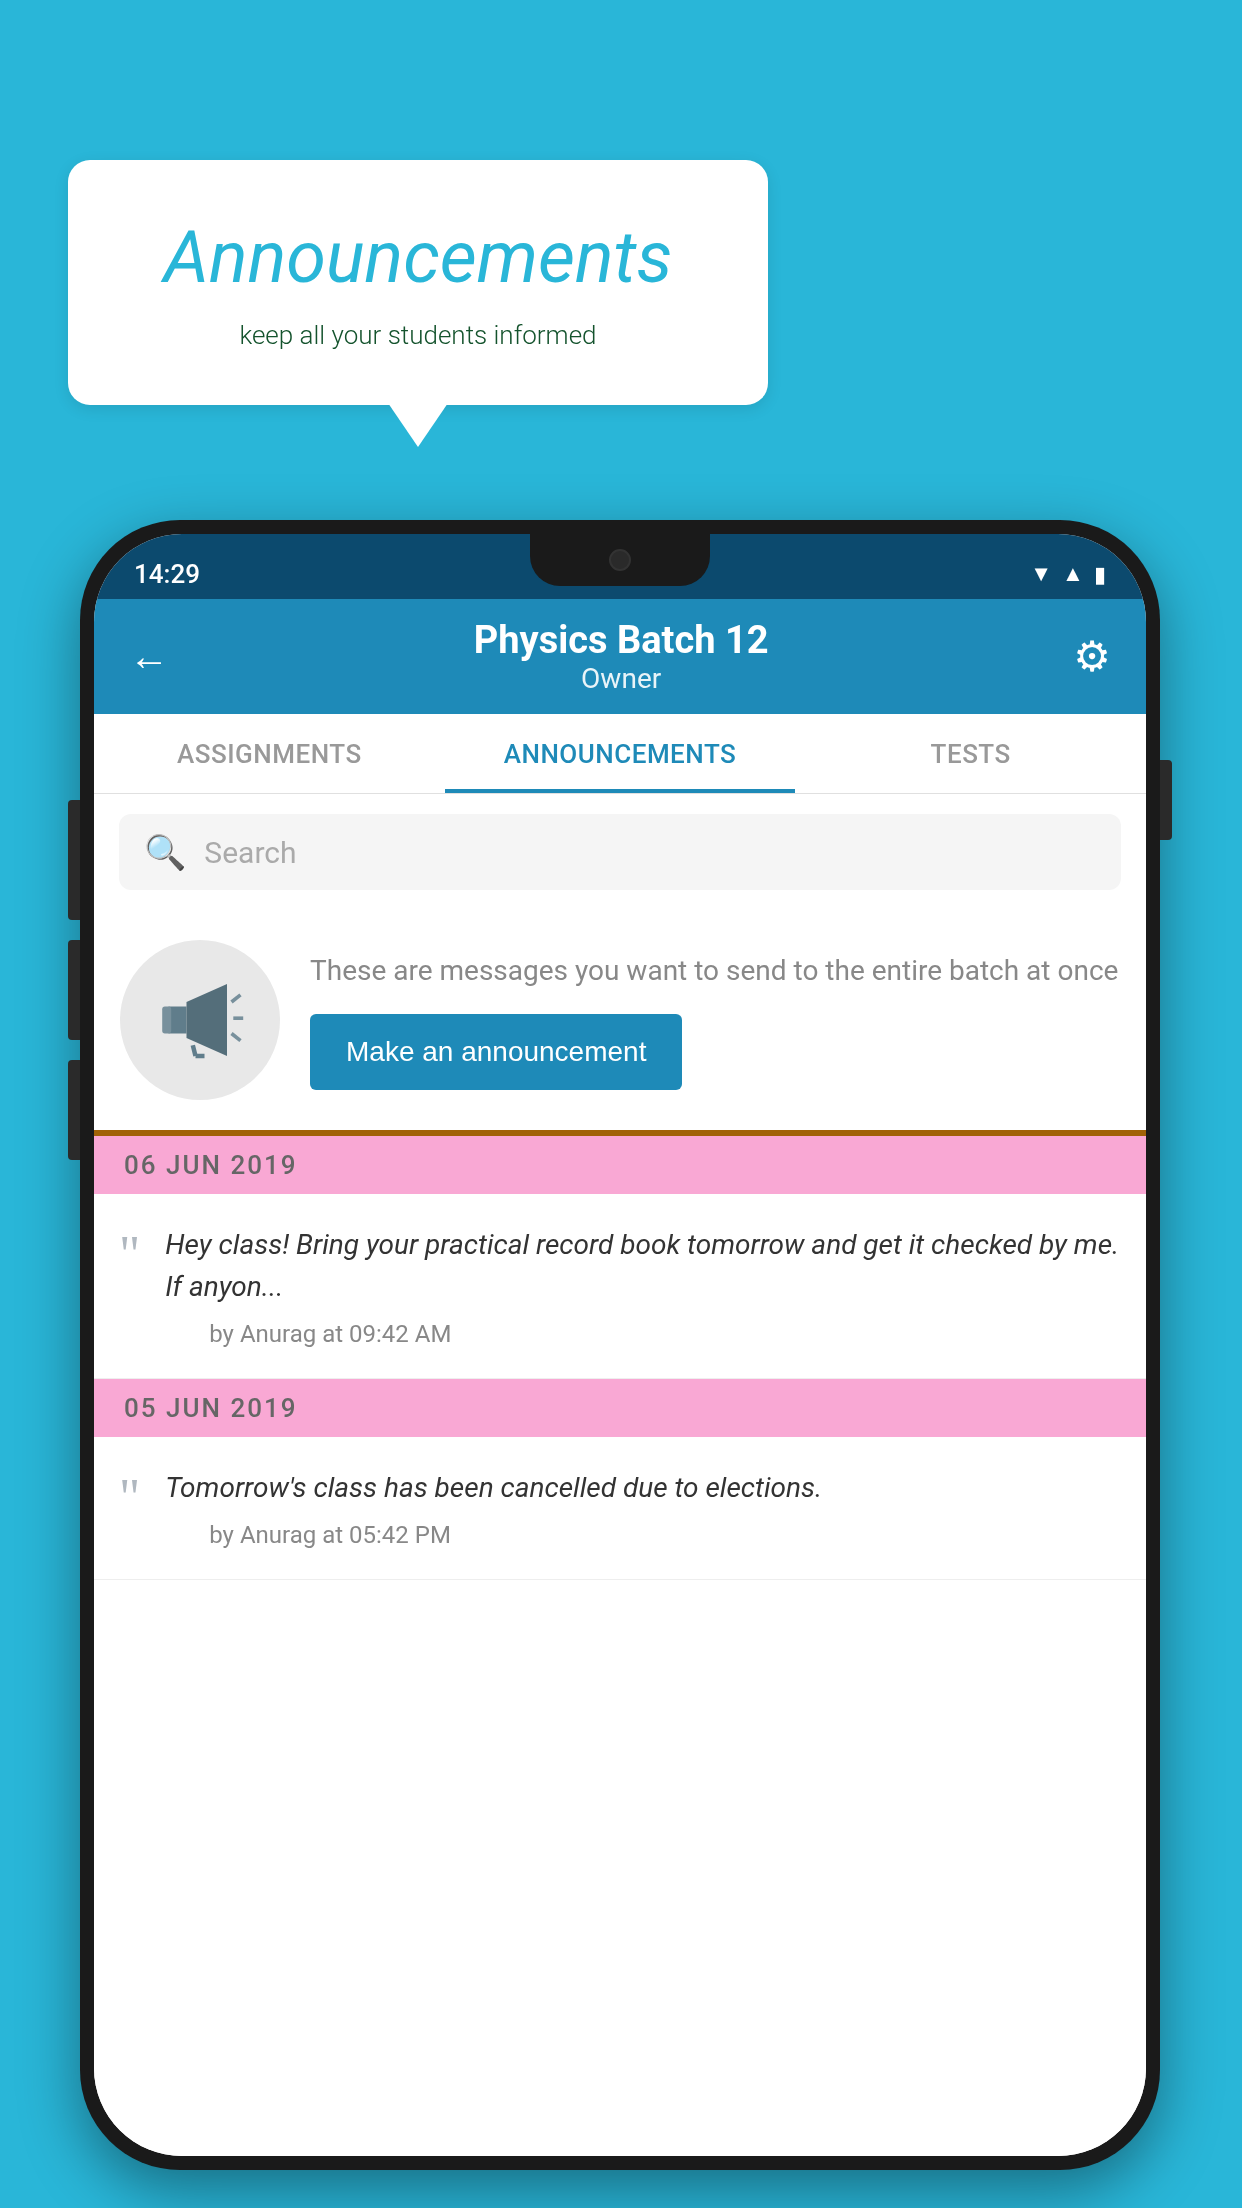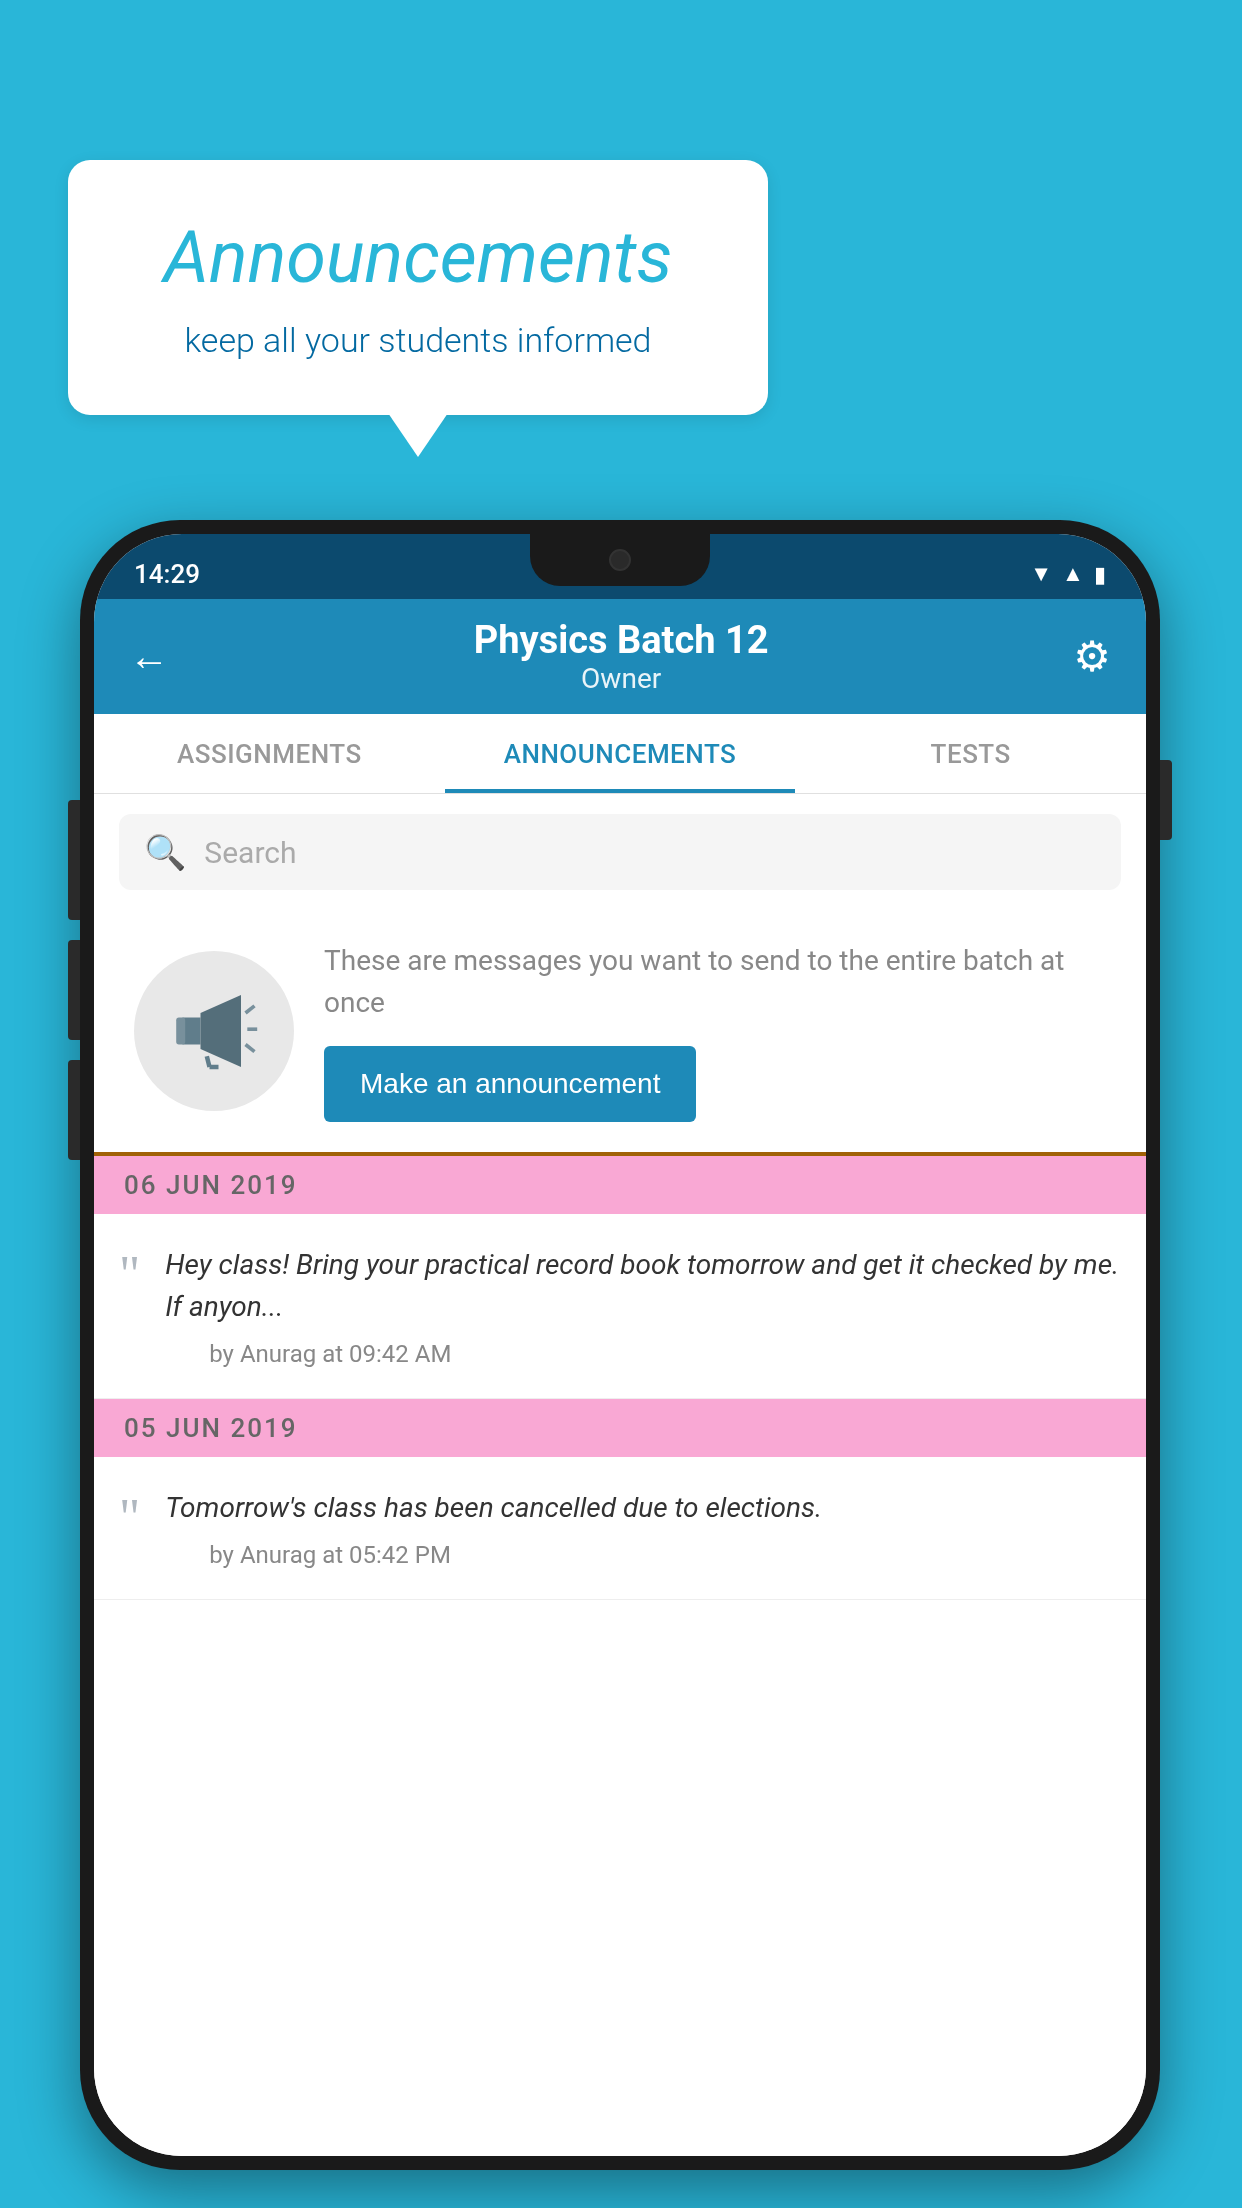--- a/index.html
+++ b/index.html
@@ -45,22 +45,22 @@
     .speech-bubble-title {
       font-size: 72px;
       color: #29b6d8;
       font-weight: 400;
       text-align: center;
       margin-bottom: 20px;
       font-style: italic;
     }
 
     .speech-bubble-subtitle {
-      font-size: 34px;
-      color: #0369a1;
+      font-size: 26px;
+      color: #14532d;
       text-align: center;
       font-weight: 300;
     }
 
     
     .phone-container {
       position: absolute;
       top: 520px;
       left: 80px;
       width: 1080px;
@@ -277,23 +277,23 @@
 
     .search-placeholder {
       font-size: 30px;
       color: #aaa;
     }
 
     
     .promo-section {
       display: flex;
       align-items: center;
-      padding: 30px 40px;
+      padding: 30px 26px;
       gap: 30px;
-      border-bottom: 4px solid #a16207;
+      border-bottom: 6px solid #a16207;
       min-height: 180px;
     }
 
     .promo-icon-circle {
       width: 160px;
       height: 160px;
       border-radius: 50%;
       background: #e8e8e8;
       display: flex;
       align-items: center;

